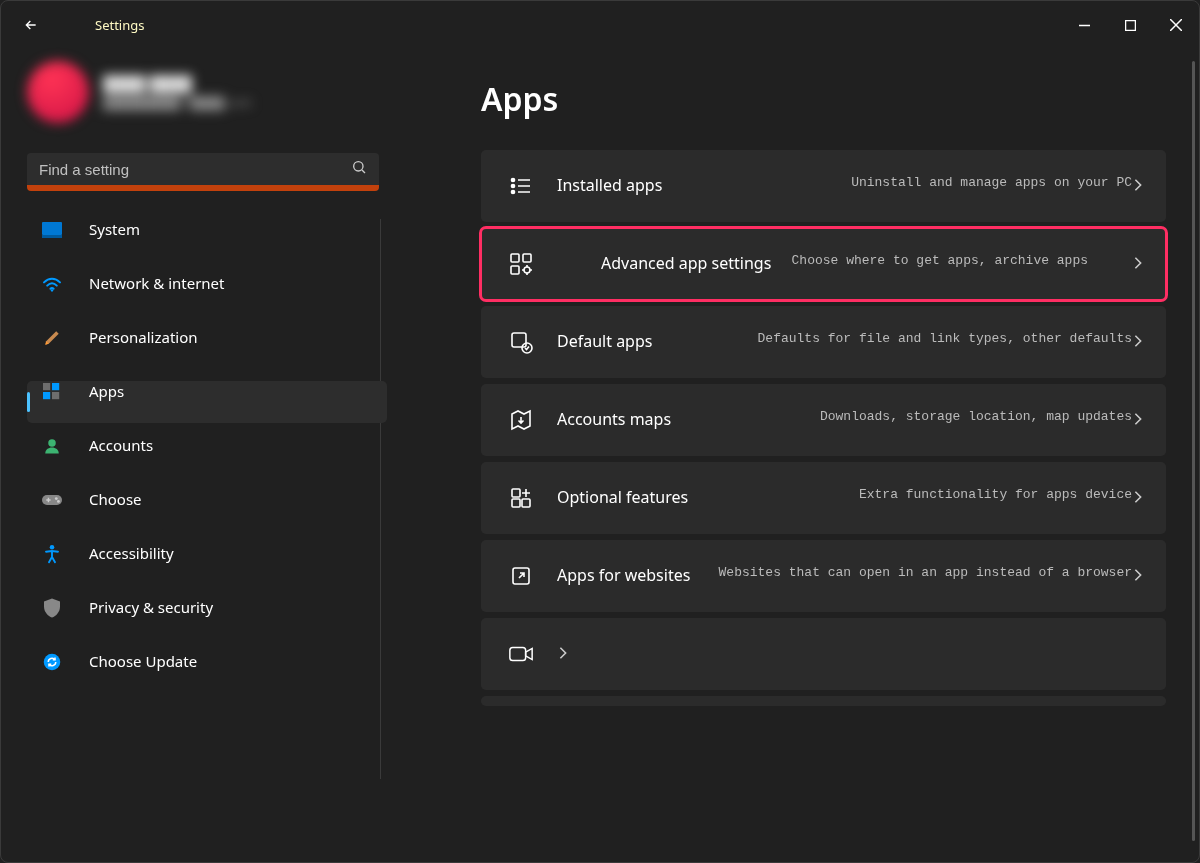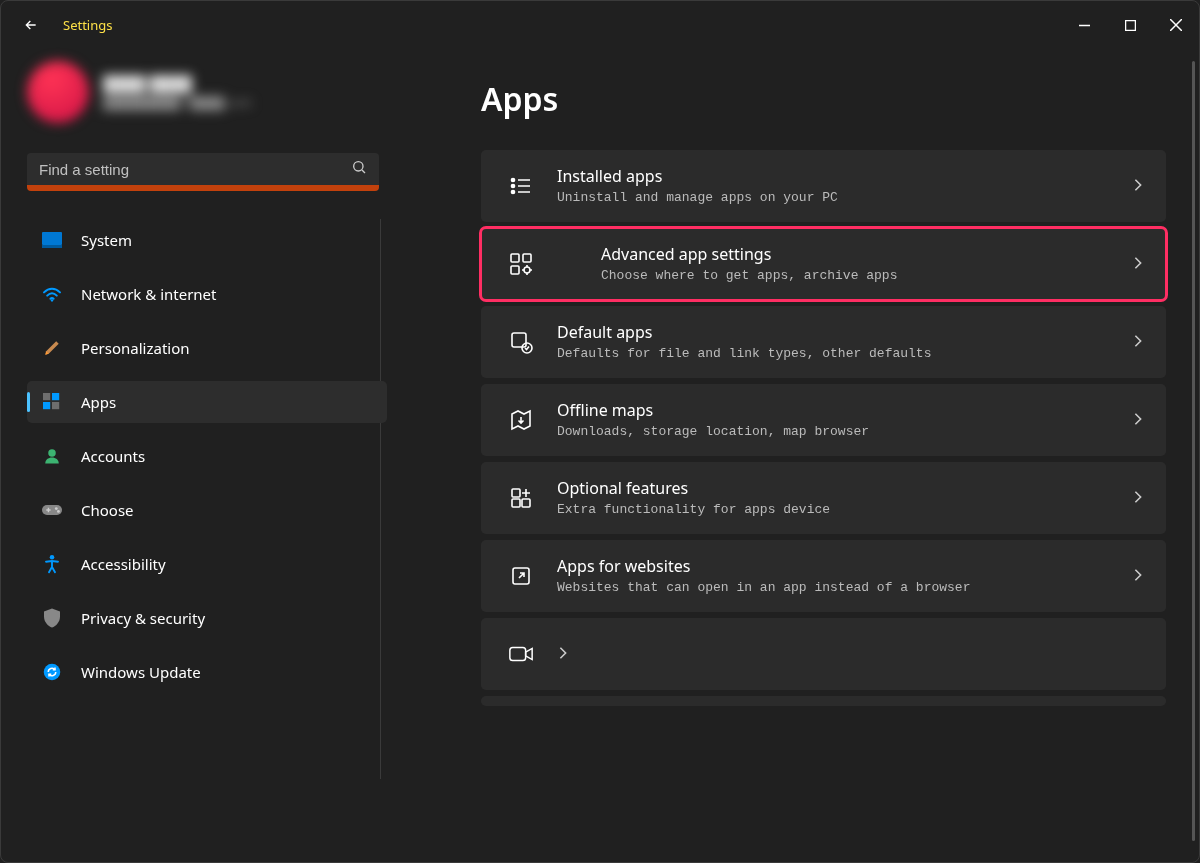--- a/index.html
+++ b/index.html
@@ -16,21 +16,21 @@
 }
 .titlebar {
   height: 48px;
   display: flex;
   align-items: center;
   justify-content: space-between;
   padding-left: 18px;
 }
 .titlebar-left { display: flex; align-items: center; gap: 20px; }
 .back-btn { width: 24px; height: 24px; display:flex; align-items:center; justify-content:center; cursor:pointer; }
-.title-text { font-size: 13px; color: #fde047; }
+.title-text { font-size: 13px; color: #fef9c3; margin-left: 32px; }
 .win-controls { display:flex; height:48px; }
 .win-btn { width:46px; display:flex; align-items:center; justify-content:center; cursor:pointer; }
 
 .content { display:flex; height: calc(100% - 48px); }
 
 .sidebar { width: 410px; padding: 12px 0 0 26px; position:relative; }
 .profile { display:flex; align-items:center; gap:14px; margin-bottom:30px; filter: blur(6px); }
 .avatar { width:62px; height:62px; border-radius:50%; background: radial-gradient(circle at 40% 30%, #ff3355, #cc1144); }
 .profile-text { display:flex; flex-direction:column; }
 .profile-name { font-size:15px; font-weight:600; color:#ddd; line-height:1.4;}
@@ -46,21 +46,21 @@
   padding: 0 12px;
   margin-bottom: 28px;
 }
 .search-input { flex:1; background:transparent; border:none; outline:none; color:#fff; font-size:15px; }
 .search-input::placeholder { color:#c0c0c0; }
 
 .nav { position:relative; }
 .nav-scroll-line { position:absolute; right:30px; top:0; width:1px; height:560px; background:#3a3a3a; }
 .nav-item {
   width: 360px; height: 42px;
-  display:flex; align-items:center; gap:18px;
+  display:flex; align-items:flex-start; gap:26px;
   padding-left: 14px;
   border-radius: 5px;
   cursor:pointer;
   font-size: 15px;
   margin-bottom: 12px;
   position:relative;
 }
 .nav-item.active { background:#2d2d2d; }
 .nav-item.active::before {
   content:""; position:absolute; left:0; top:11px; width:3px; height:20px;
@@ -79,21 +79,21 @@
   display:flex; align-items:center;
   padding: 0 22px;
   cursor:pointer;
 }
 .card.highlight {
   outline: 3px solid #ff2e63;
   outline-offset: -1px;
   gap: 44px;
 }
 .card-icon { width:36px; display:flex; align-items:center; justify-content:center; margin-right:18px; }
-.card-text { flex:1; display:flex; flex-direction:column; justify-content:space-between; }
+.card-text { flex:1; display:flex; flex-direction:row; justify-content:space-between; }
 .card-title { font-size:16px; font-weight:400; color:#fff; line-height:1.45; }
 .card-sub   { font-size:13px; color:#bbb; line-height:1.4;font-family:Liberation Mono, monospace; }
 .card-chev  { color:#ddd; }
 
 .vscroll {
   position:absolute; right:4px; top:60px; width:3px; height:780px;
   background:#555; border-radius:2px;
 }
 </style>
 </head>
@@ -227,21 +227,21 @@
         <span>Privacy &amp; security</span>
       </div>
       <div class="nav-item">
         <span class="nav-icon">
             <svg width="18" height="18" viewBox="0 0 24 24">
               <circle cx="12" cy="12" r="11" fill="#0099ff"></circle>
               <path d="M7 12a5 5 0 0 1 9-3M17 12a5 5 0 0 1-9 3" stroke="#fff" stroke-width="2" fill="none"></path>
               <path d="M16 6v3h-3M8 18v-3h3" stroke="#fff" stroke-width="2" fill="none"></path>
             </svg>
           </span>
-        <span>Windows Update</span>
+        <span>Choose Update</span>
       </div>
     </div>
   </div>
 
   <div class="main">
     <h1 class="page-title">Apps</h1>
 
     <div class="cards">
 
       <div class="card">
@@ -301,22 +301,22 @@
       </div>
 
       <div class="card">
         <span class="card-icon">
             <svg width="24" height="24" viewBox="0 0 24 24" fill="none" stroke="#fff" stroke-width="1.6">
               <path d="M3 6l6-3 6 3 6-3v15l-6 3-6-3-6 3z"></path>
               <path d="M12 9v6M9.5 12.5L12 15l2.5-2.5"></path>
             </svg>
           </span>
         <div class="card-text">
-            <span class="card-title">Offline maps</span>
-            <span class="card-sub">Downloads, storage location, map browser</span>
+            <span class="card-title">Accounts maps</span>
+            <span class="card-sub">Downloads, storage location, map updates</span>
           </div>
         <span class="card-chev"><svg width="12" height="14" viewBox="0 0 10 16" fill="none" stroke="#ccc" stroke-width="1.8">
               <path d="M2 2l6 6-6 6"></path>
             </svg></span>
       </div>
 
       <div class="card">
         <span class="card-icon">
             <svg width="24" height="24" viewBox="0 0 24 24" fill="none" stroke="#fff" stroke-width="1.6">
               <rect x="3" y="3" width="8" height="8" rx="1"></rect>

